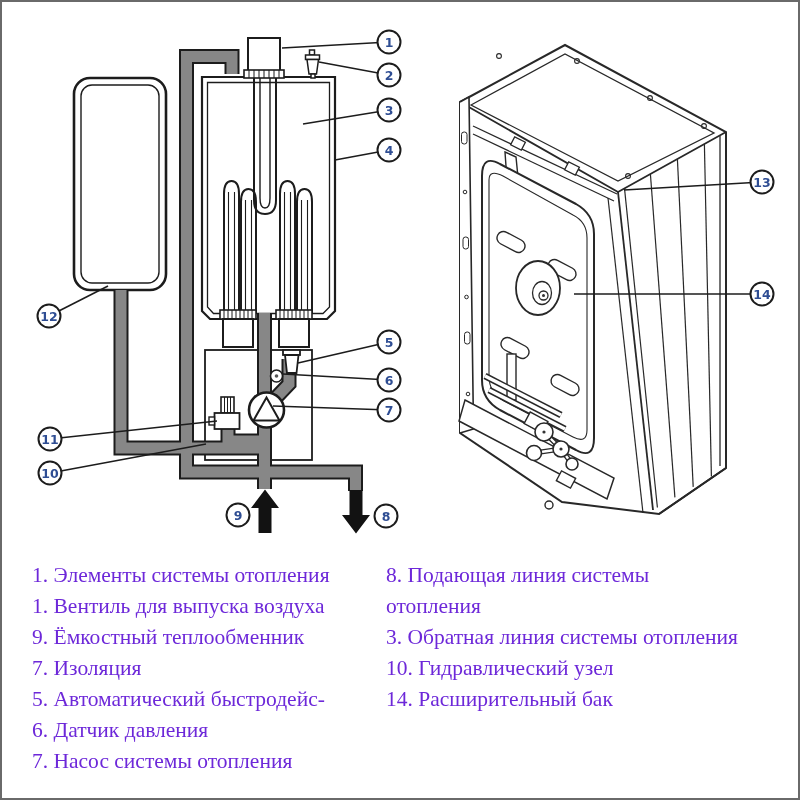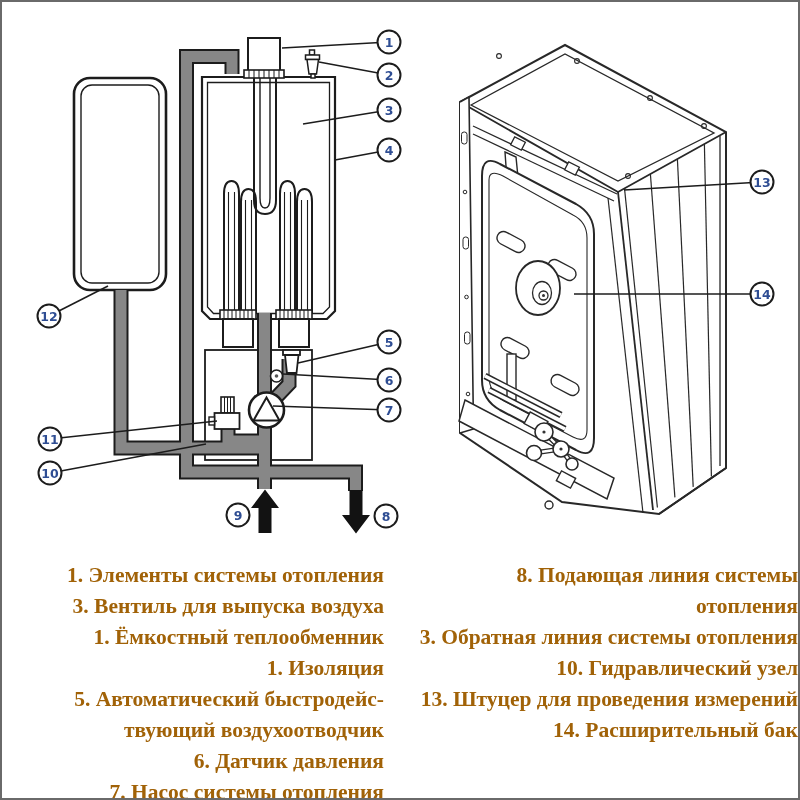--- a/index.html
+++ b/index.html
@@ -10,22 +10,22 @@
   }
   svg text.callout-num{
     font-family:"DejaVu Sans", sans-serif;
     font-weight:bold;font-size:12.5px;
   }
   .legend{position:absolute;top:558px;left:0;width:800px;}
   .legend .col{position:absolute;top:0;}
   .legend .col.left{left:30px;width:352px;}
   .legend .col.right{left:384px;width:412px;}
   .legend .line{
-    white-space:nowrap;font-weight:bold;font-size:21.5px;line-height:31px;
-    color:#a16207;letter-spacing:0px;text-align:right;
+    white-space:nowrap;font-weight:normal;font-size:21.5px;line-height:31px;
+    color:#6d28d9;letter-spacing:0px;
   }
 </style>
 </head>
 <body>
 
 <div class="page">
 
 <svg width="800" height="552" viewBox="0 0 800 552">
 
   <g stroke-linecap="butt">
@@ -240,30 +240,28 @@
         <line x1="572" y1="292" x2="760" y2="292" stroke="#1c1c1c" stroke-width="1.6"></line>
         <circle cx="760" cy="292" r="11.5" fill="#fff" stroke="#1c1c1c" stroke-width="2"></circle>
         <text x="760" y="292" dy=".36em" text-anchor="middle" class="callout-num" fill="#2e4d93">14</text>
       </g>
 </svg>
 
   
   <div class="legend">
     <div class="col left" id="legend-left">
         <div class="line">1. Элементы системы отопления</div>
-        <div class="line">3. Вентиль для выпуска воздуха</div>
-        <div class="line">1. Ёмкостный теплообменник</div>
-        <div class="line">1. Изоляция</div>
+        <div class="line">1. Вентиль для выпуска воздуха</div>
+        <div class="line">9. Ёмкостный теплообменник</div>
+        <div class="line">7. Изоляция</div>
         <div class="line">5. Автоматический быстродейс-</div>
-        <div class="line">твующий воздухоотводчик</div>
         <div class="line">6. Датчик давления</div>
         <div class="line">7. Насос системы отопления</div>
       </div>
     <div class="col right" id="legend-right">
         <div class="line">8. Подающая линия системы</div>
         <div class="line">отопления</div>
         <div class="line">3. Обратная линия системы отопления</div>
         <div class="line">10. Гидравлический узел</div>
-        <div class="line">13. Штуцер для проведения измерений</div>
         <div class="line">14. Расширительный бак</div>
       </div>
   </div>
 </div>
 
 </body></html>

